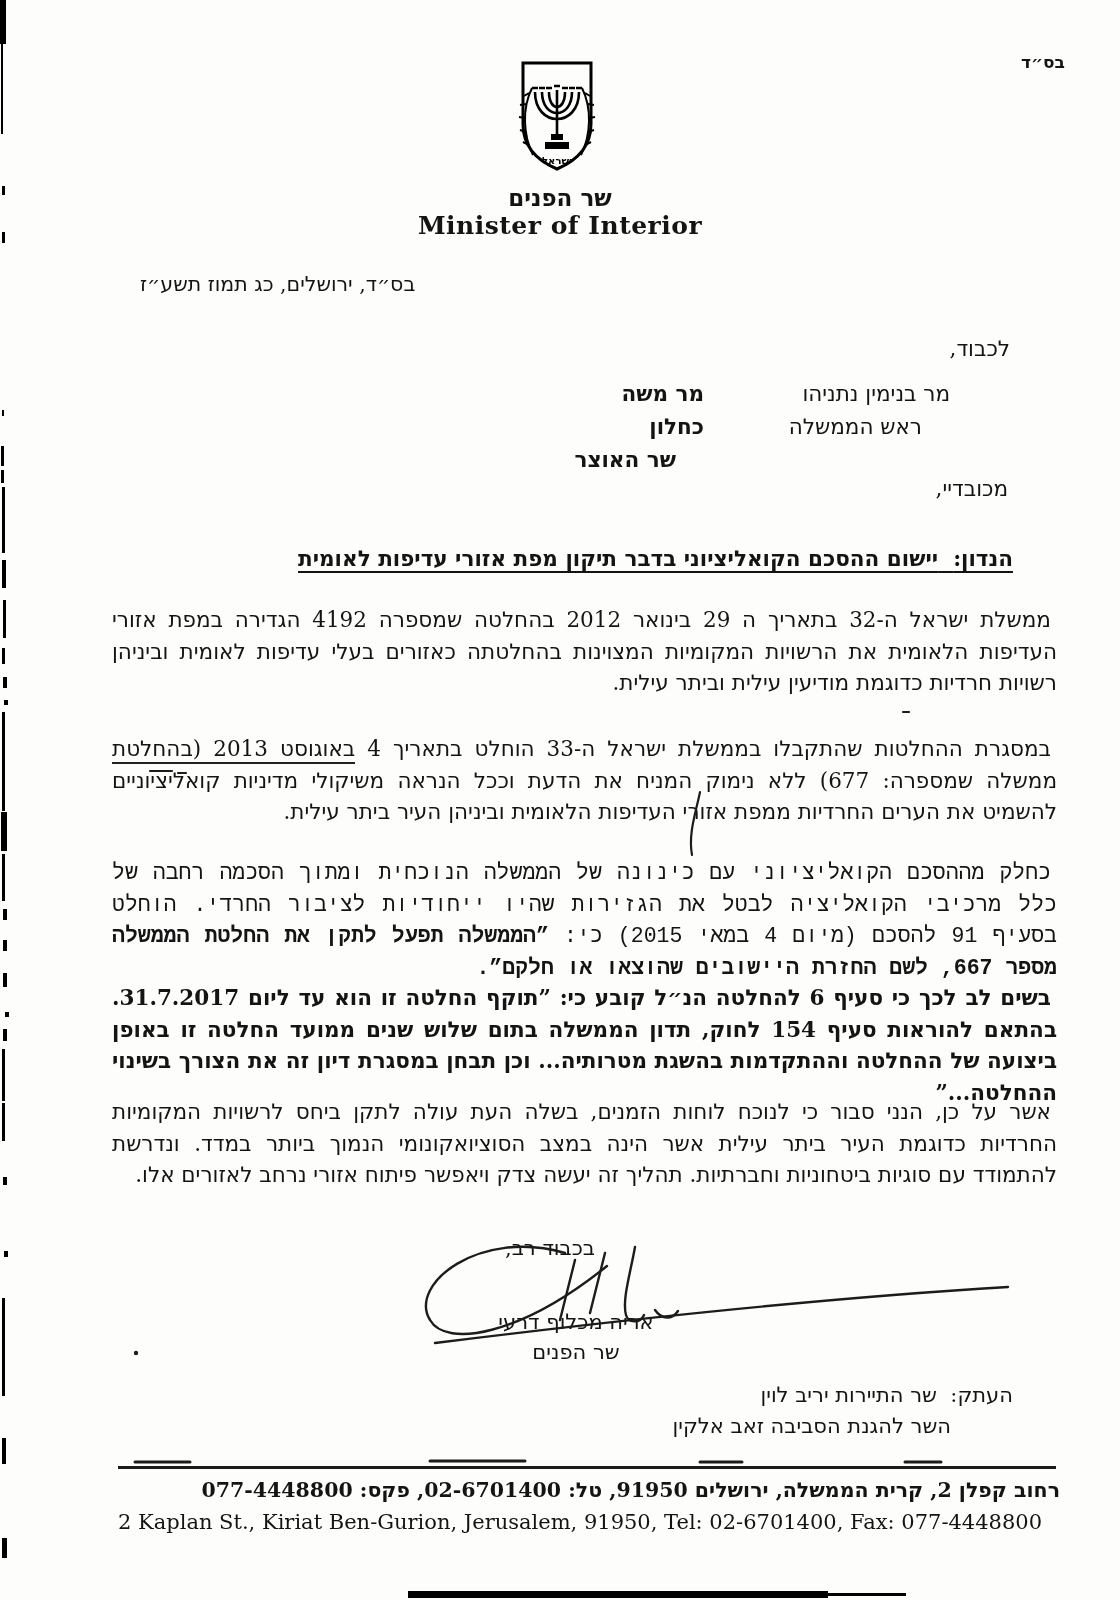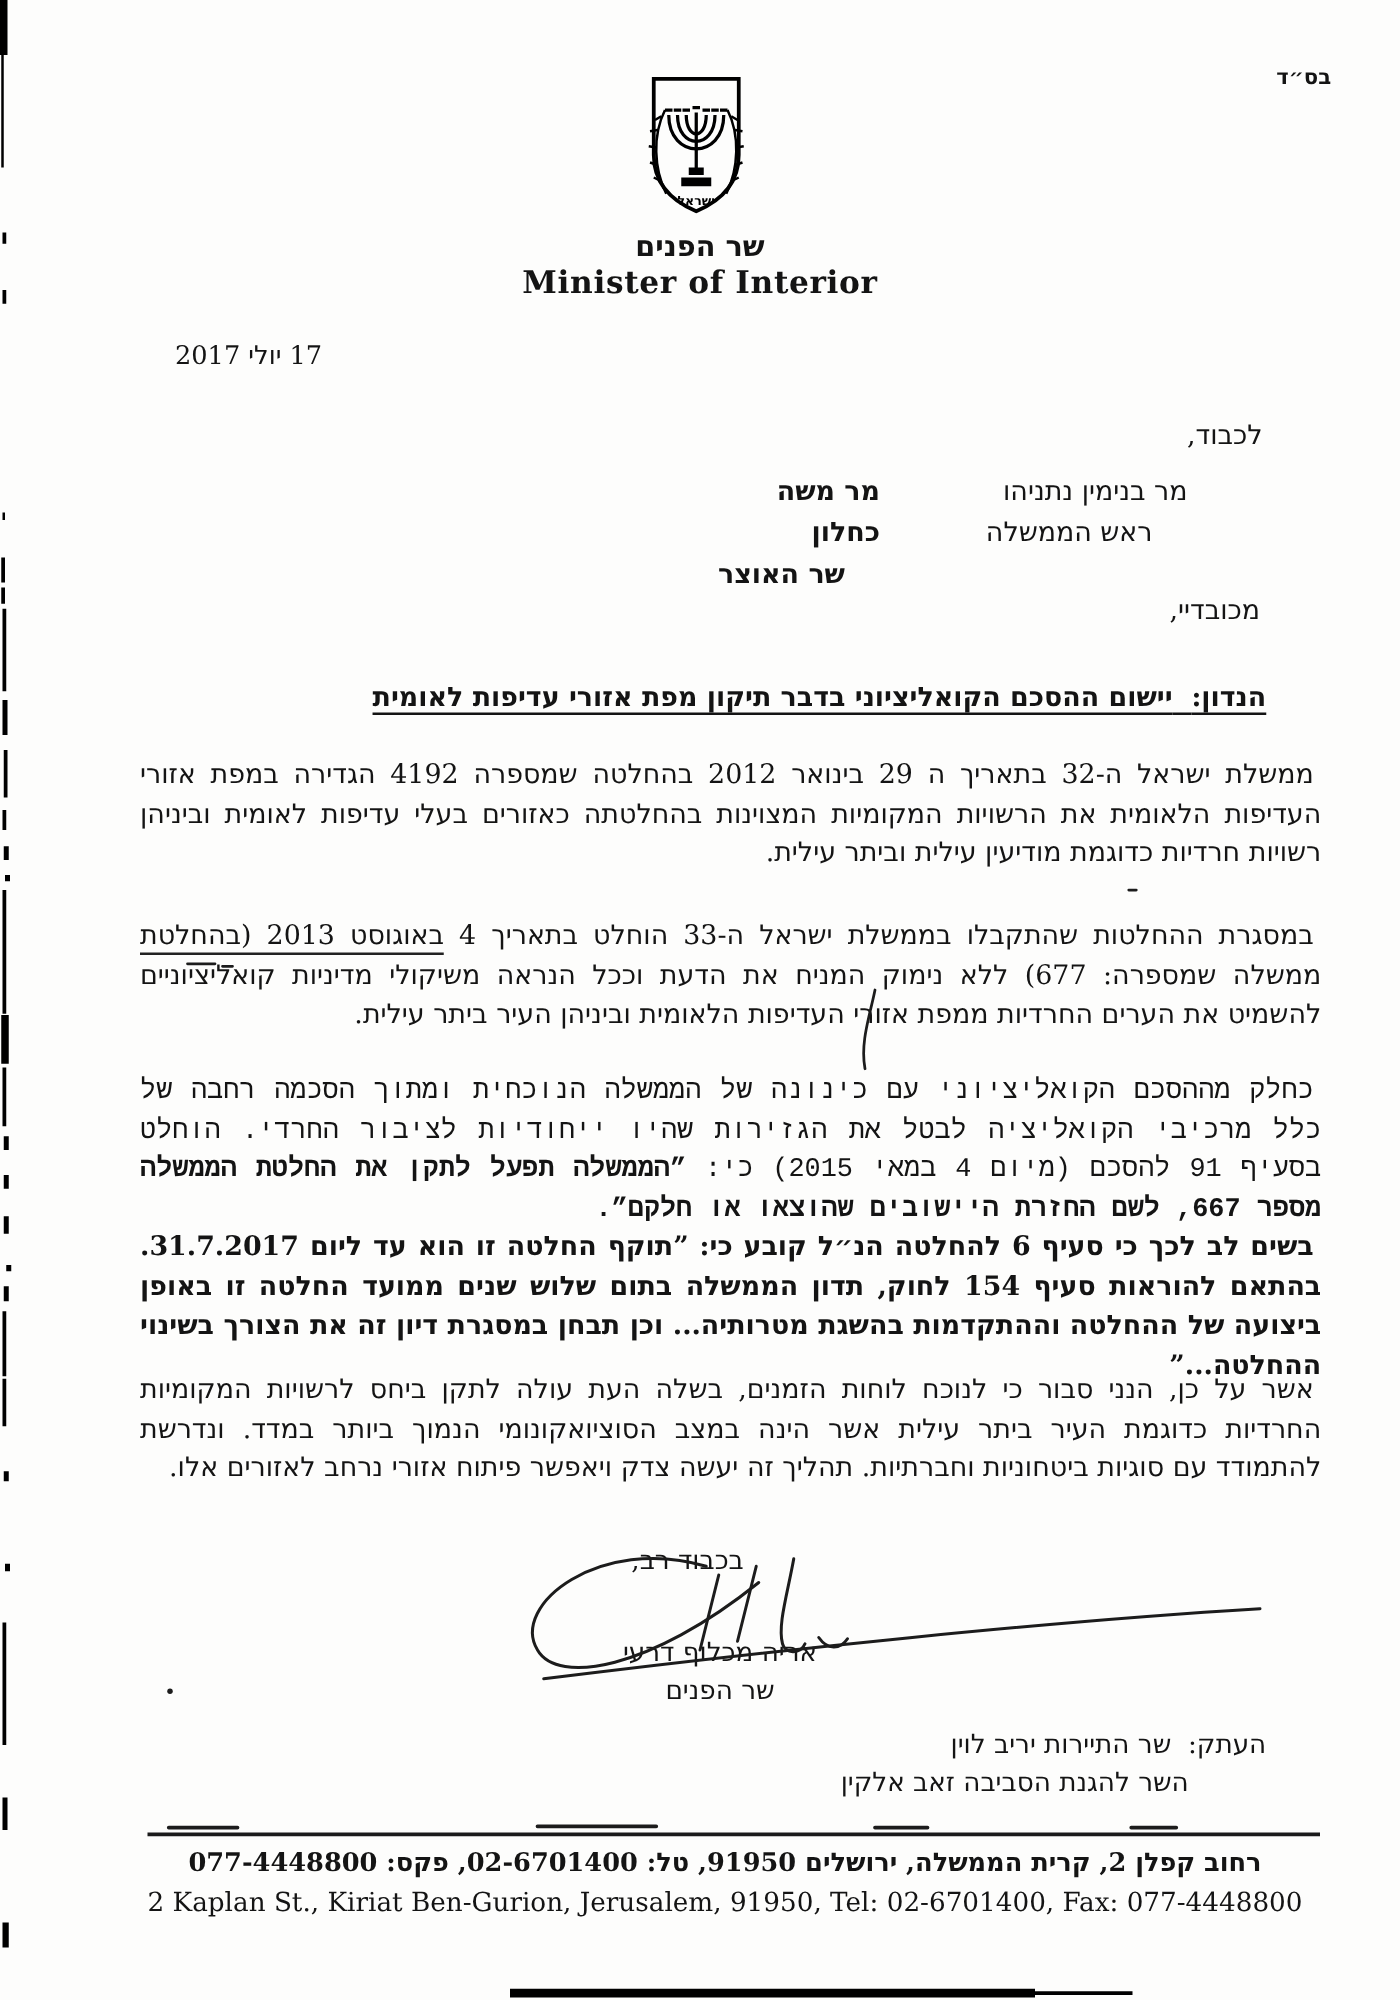--- a/index.html
+++ b/index.html
@@ -24,21 +24,21 @@
            text-decoration:underline;text-decoration-thickness:2px;text-underline-offset:5px;}
   .para{left:112px;right:63px;text-align:justify;font-size:21.5px;line-height:31.5px;text-indent:6px;margin:0;}
   .p1{top:604px;} .p2{top:733px;} .p3{top:858px;font-family:Liberation Mono, monospace;} .p4{top:982px;} .p5{top:1096px;}
   .hand-underline{border-bottom:2px solid #222;padding-bottom:1px;}
   .closing{left:495px;top:1236px;width:110px;text-align:center;font-size:21px;}
   .sig-name{left:481px;top:1310px;width:190px;text-align:center;font-size:21px;}
   .sig-title{left:481px;top:1340px;width:190px;text-align:center;font-size:21px;}
   .cc{right:107px;top:1380px;text-align:right;font-size:21px;line-height:31px;}
   .cc-indent{padding-right:62px;}
   .footer-rule{left:118px;top:1466px;width:938px;height:3px;background:#1b1b1b;}
-  .footer-he{left:100px;top:1478px;width:960px;text-align:center;font-size:20.5px;font-weight:bold;}
+  .footer-he{left:100px;top:1478px;width:960px;text-align:right;font-size:20.5px;font-weight:bold;}
   .footer-en{left:100px;top:1510px;width:960px;text-align:center;font-size:21px;font-weight:normal;
              font-family:"DejaVu Serif","Liberation Serif",serif;direction:ltr;}
   .bottom-bar{left:408px;top:1591px;width:420px;height:7px;background:#000;}
   .bottom-bar-ext{left:828px;top:1593px;width:78px;height:3px;background:#000;}
   svg{display:block;}
   .overlay{left:0;top:0;pointer-events:none;}
 </style>
 </head>
 <body>
 
@@ -100,21 +100,21 @@
         <path d="M76,85 l6,-3 M79,72 l6,-2 M80,58 l6,-1 M79,44 l6,1 M76,33 l5,3"></path>
       </g>
       <text x="48" y="104" font-size="10" font-weight="bold" text-anchor="middle" fill="#000">ישראל</text>
     </svg>
   </div>
 
   <div class="abs rtl title-he">שר הפנים</div>
   <div class="abs title-en">Minister of Interior</div>
 
   <div class="abs rtl date-block">
-    <div>17 יולי 2017</div>
+    <div>בס״ד, ירושלים, כג תמוז תשע״ז</div>
   </div>
 
   <div class="abs rtl salutation">לכבוד,</div>
   <div class="abs rtl recip-r">
     <div>מר בנימין נתניהו</div>
     <div class="recip-title-indent">ראש הממשלה</div>
   </div>
   <div class="abs rtl recip-l">
     <div>מר משה כחלון</div>
     <div class="recip-title-indent">שר האוצר</div>

